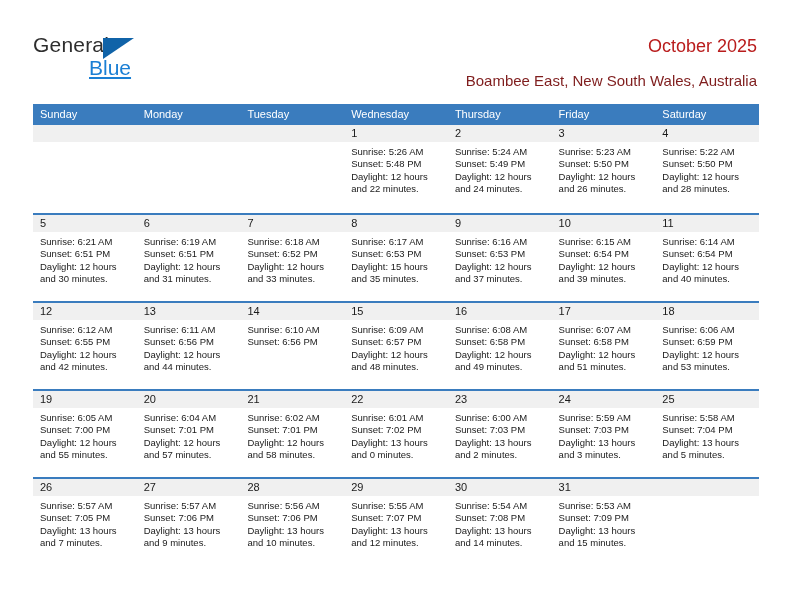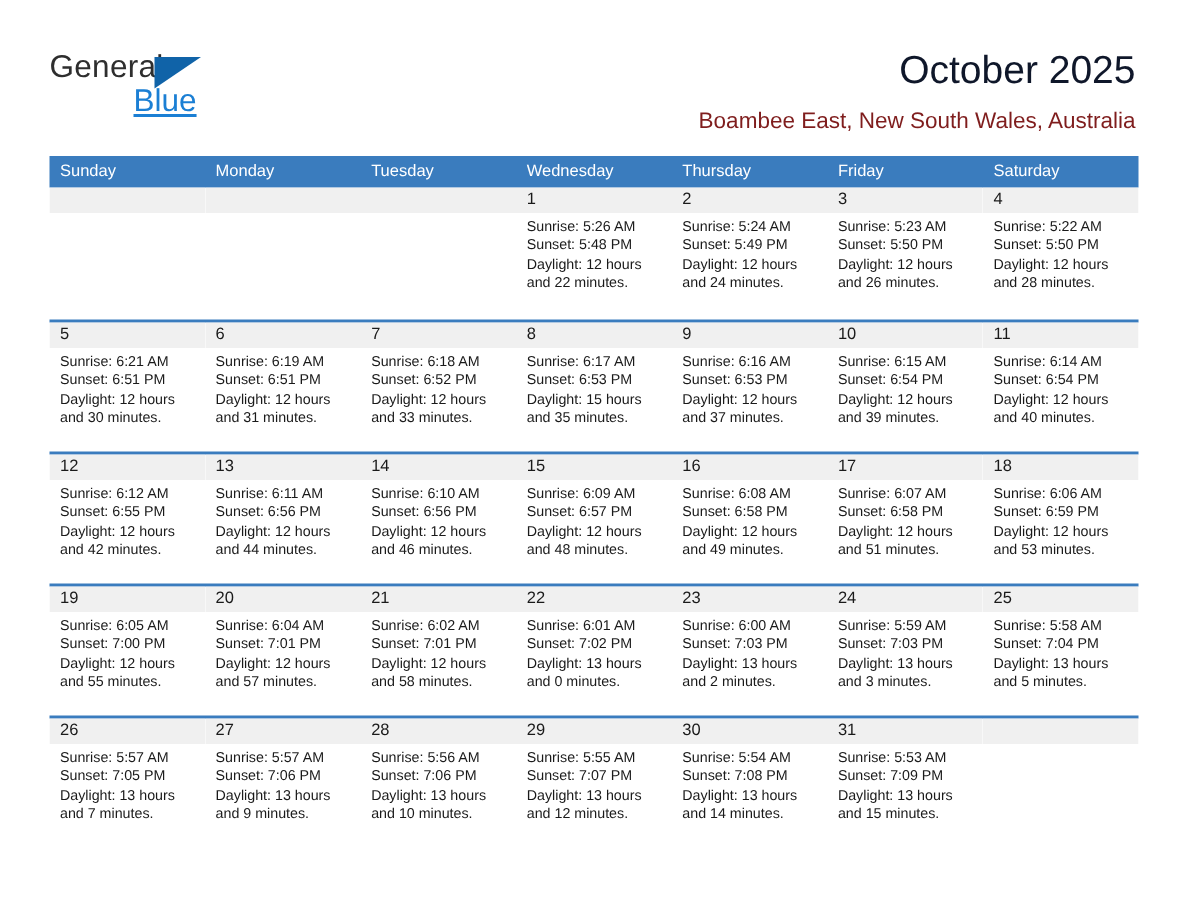--- a/index.html
+++ b/index.html
@@ -64,22 +64,22 @@
     text-decoration: underline;
   }
 
   .title-block {
     position: absolute;
     right: 35px;
     top: 30px;
     text-align: right;
   }
   .cal-title {
-    font-size: 26px;
-    color: #0f172a;
+    font-size: 18px;
+    color: #b91c1c;
     line-height: 32px;
     white-space: nowrap;
   }
   .cal-subtitle {
     margin-top: 10px;
     font-size: 15px;
     color: #7f1d1d;
     line-height: 18px;
     white-space: nowrap;
   }
@@ -295,21 +295,20 @@
               <div class="sunrise">Sunrise: 6:11 AM</div>
               <div class="sunset">Sunset: 6:56 PM</div>
               <div class="daylight">Daylight: 12 hours and 44 minutes.</div>
             </div>
           </div>
           <div class="day">
             <div class="day-num">14</div>
             <div class="day-info">
               <div class="sunrise">Sunrise: 6:10 AM</div>
               <div class="sunset">Sunset: 6:56 PM</div>
-              <div class="daylight">Daylight: 12 hours and 46 minutes.</div>
             </div>
           </div>
           <div class="day">
             <div class="day-num">15</div>
             <div class="day-info">
               <div class="sunrise">Sunrise: 6:09 AM</div>
               <div class="sunset">Sunset: 6:57 PM</div>
               <div class="daylight">Daylight: 12 hours and 48 minutes.</div>
             </div>
           </div>

